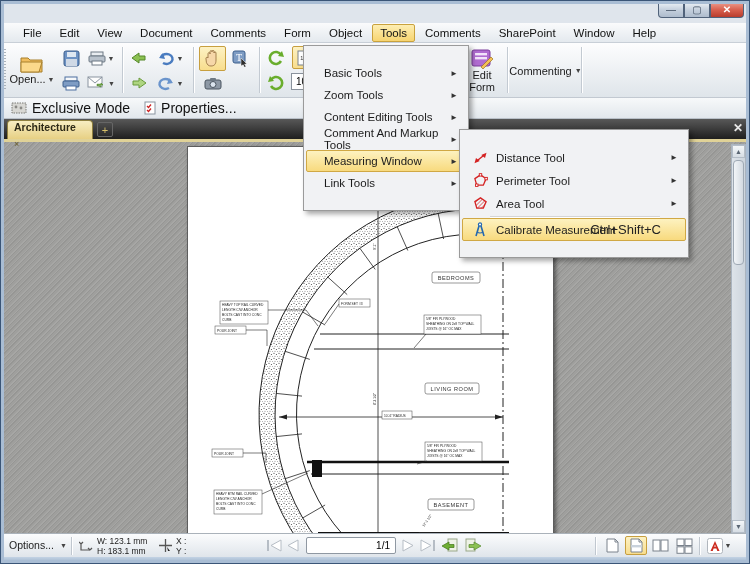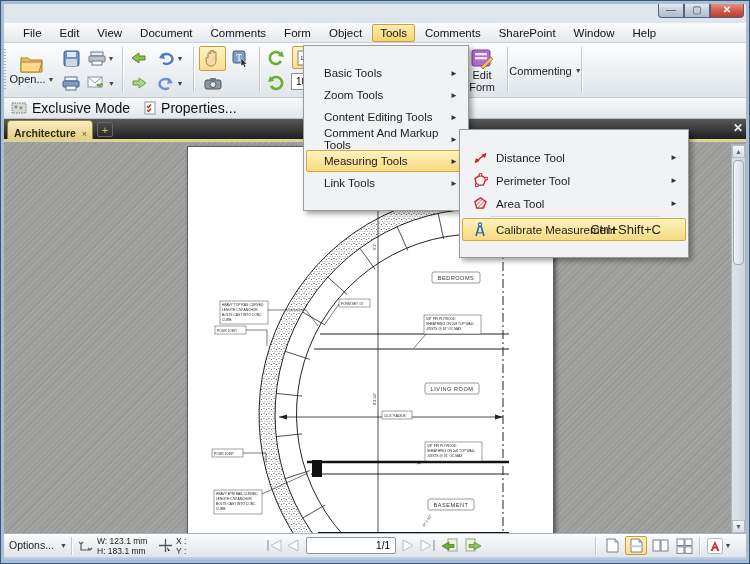--- a/index.html
+++ b/index.html
@@ -48,21 +48,21 @@
   .toolbar2 { position:absolute; left:0; top:97px; width:750px; height:21px;
     background:linear-gradient(#f7f9fa,#e2e7ec); border-bottom:1px solid #b9c0c8;
     display:flex; align-items:center; padding-left:10px; gap:14px; z-index:4;}
   .t2btn { display:flex; align-items:center; gap:5px; font-size:14px; color:#111; }
 
   
   .tabbar { position:absolute; left:0; top:118px; width:750px; height:20px;
     background:linear-gradient(#585858,#1f1f1f); z-index:4; }
   .tab { position:absolute; left:6px; top:1px; height:19px; width:86px;
     background:linear-gradient(#f7edc2,#e7d084); border:1px solid #8f8040; border-bottom:none;
-    border-radius:4px 4px 0 0; display:flex; align-items:flex-end; padding:0 6px; gap:6px;}
+    border-radius:4px 4px 0 0; display:flex; align-items:flex-start; padding:0 6px; gap:6px;flex-direction:column;}
   .tab-label { font-size:10.5px; font-weight:bold; color:#2e2a18; }
   .tab-x { font-size:9px; color:#6a5e2c; }
   .tab-plus { position:absolute; left:96px; top:3px; width:16px; height:15px; border:1px solid #666;
     border-radius:2px; background:linear-gradient(#4c4c4c,#2a2a2a); color:#d8c068; font-size:11px;
     display:flex; align-items:center; justify-content:center;}
   .tabbar-close { position:absolute; right:8px; top:2px; color:#e8e8e8; font-size:12px; font-weight:bold;}
 
   
   .docarea { position:absolute; left:3px; top:138px; width:744px; height:394px;
     background-color:#9f9f9d;
@@ -420,21 +420,21 @@
       </div>
     <div class="dm-item">
         <span>Content Editing Tools</span>
         <span class="arr">►</span>
       </div>
     <div class="dm-item">
         <span>Comment And Markup Tools</span>
         <span class="arr">►</span>
       </div>
     <div class="dm-item hl">
-        <span>Measuring Tools</span>
+        <span>Measuring Window</span>
         <span class="arr">►</span>
       </div>
     <div class="dm-item">
         <span>Link Tools</span>
         <span class="arr">►</span>
       </div>
   </div>
 
   <div class="dropmenu submenu" style="left:458px; top:128px; width:230px;">
     <div class="sm-item">

